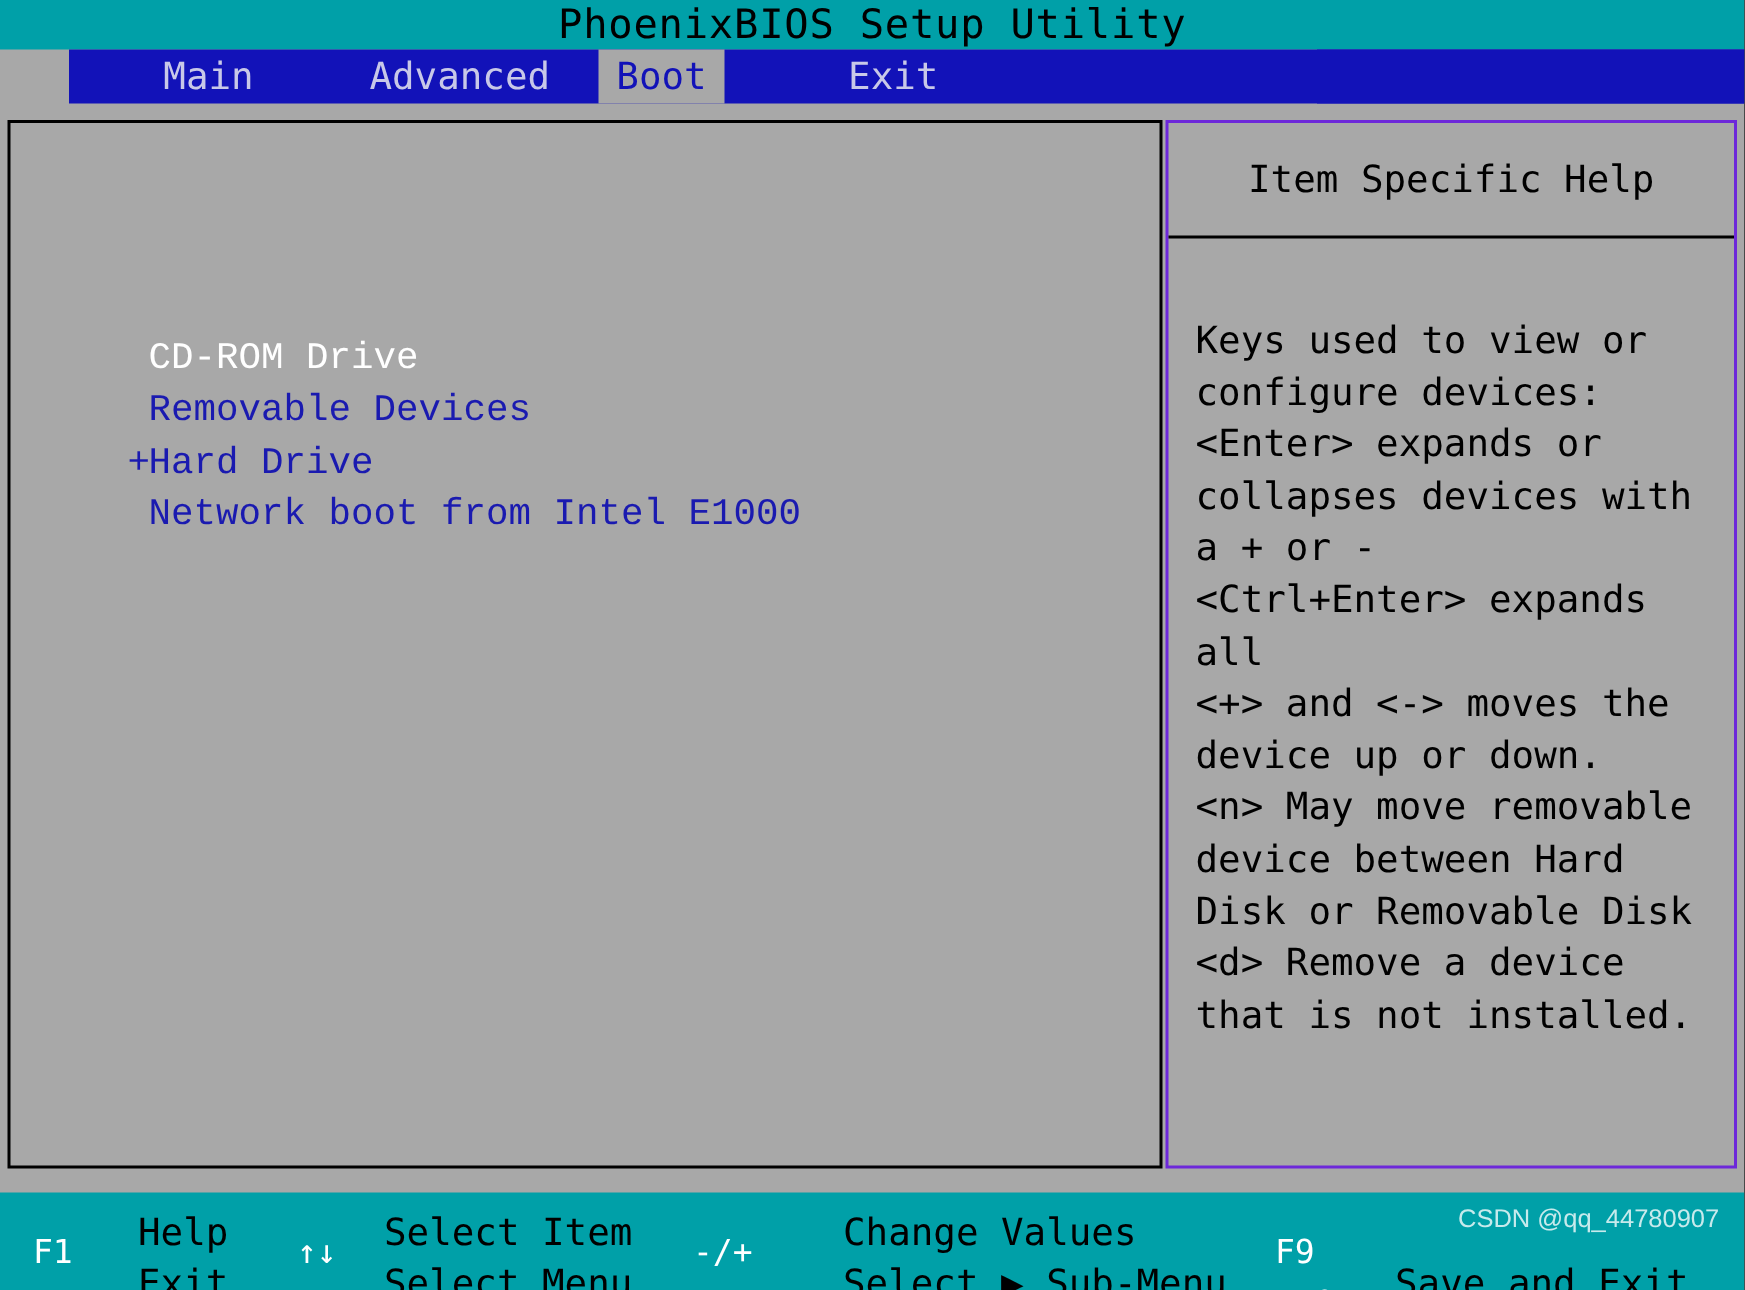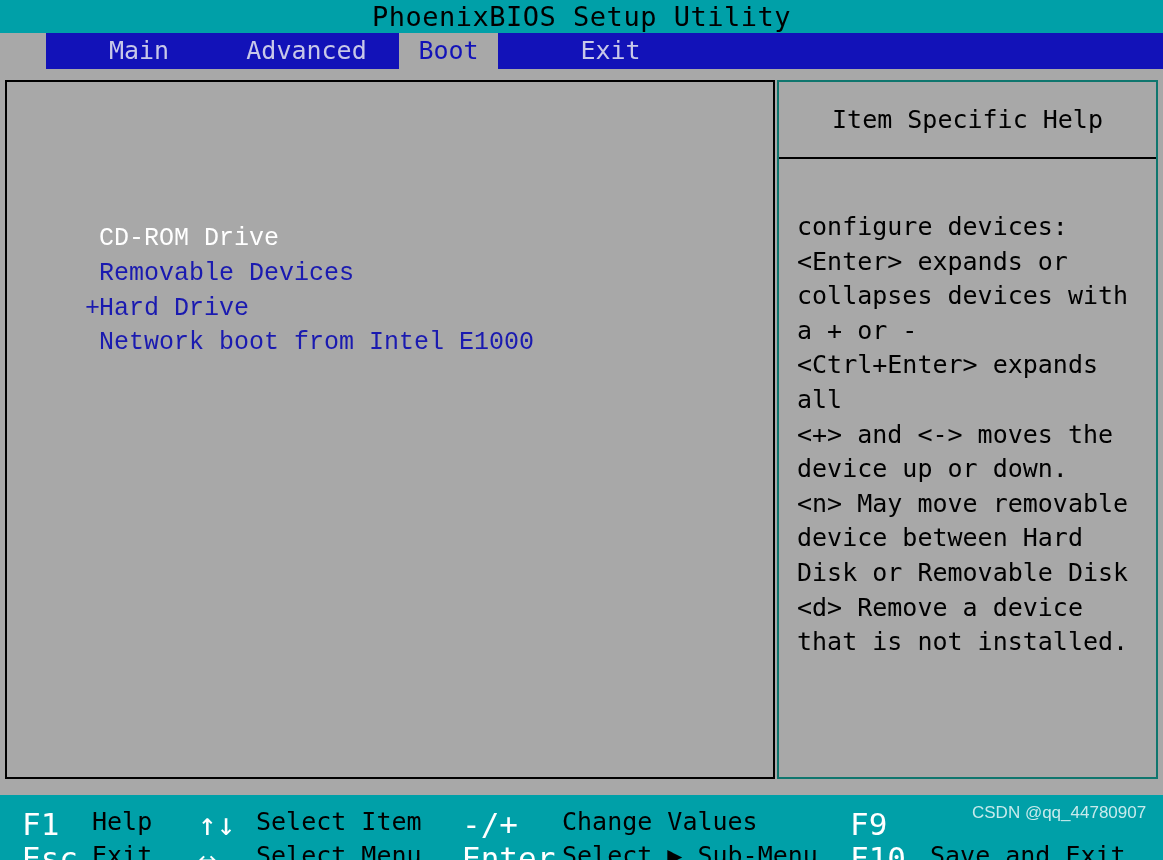--- a/index.html
+++ b/index.html
@@ -59,21 +59,21 @@
     padding: 0 0 2px 0;
     background: transparent;
   }
   .menu-tab.selected {
     background: #a8a8a8;
     color: #1212b8;
   }
   .mt-main     { width: 150px; margin-left: 18px; }
   .mt-advanced { width: 185px; }
   .mt-security { width: 185px; }
-  .mt-boot     { width: 99px; }
+  .mt-boot     { width: 84px; }
   .mt-exit     { width: 225px; }
 
   .menubar-tail {
     position: absolute;
     left: 878px; top: 33px;
     width: 285px;
     height: 36px;
     background: #1212b8;
   }
 
@@ -83,21 +83,21 @@
     left: 5px;  top: 80px;
     width: 770px; height: 699px;
     border: 2px solid #000;
     box-sizing: border-box;
     background: #a8a8a8;
   }
   .panel-right {
     position: absolute;
     left: 777px; top: 80px;
     width: 381px; height: 699px;
-    border: 2px solid #0f766e;
+    border: 2px solid #6d28d9;
     box-sizing: border-box;
     background: #a8a8a8;
   }
   .help-title {
     position: absolute;
     left: 0; top: 0;
     width: 100%;
     height: 77px;
     border-bottom: 2px solid #000;
     box-sizing: border-box;
@@ -143,23 +143,24 @@
   .footer {
     position: absolute;
     left: 0; top: 795px;
     width: 1163px;
     height: 65px;
     background: #00a0a8;
   }
   .fkey {
     position: absolute;
     color: #ffffff;
-    font-size: 31px;
-    line-height: 1;
-    white-space: pre;
+    font-size: 22px;
+    line-height: 1;
+    white-space: pre;
+    margin-top: 16px;
   }
   .fdesc {
     position: absolute;
     color: #000000;
     font-size: 25px;
     line-height: 1;
     white-space: pre;
   }
   .row1 { top: 14px; }
   .row2 { top: 48px; }
@@ -207,20 +208,21 @@
       <div class="dev-row"><span class="dev-prefix">+</span><span>Hard Drive</span></div>
       <div class="dev-row"><span class="dev-prefix"> </span><span>Network boot from Intel E1000</span></div>
     </div>
   </div>
 
   <div class="panel-right">
     <div class="help-title">
       <div class="help-title-text">Item Specific Help</div>
     </div>
     <div class="help-body">
+      <div class="help-line">Keys used to view or</div>
       <div class="help-line">configure devices:</div>
       <div class="help-line">&lt;Enter&gt; expands or</div>
       <div class="help-line">collapses devices with</div>
       <div class="help-line">a + or -</div>
       <div class="help-line">&lt;Ctrl+Enter&gt; expands</div>
       <div class="help-line">all</div>
       <div class="help-line">&lt;+&gt; and &lt;-&gt; moves the</div>
       <div class="help-line">device up or down.</div>
       <div class="help-line">&lt;n&gt; May move removable</div>
       <div class="help-line">device between Hard</div>

